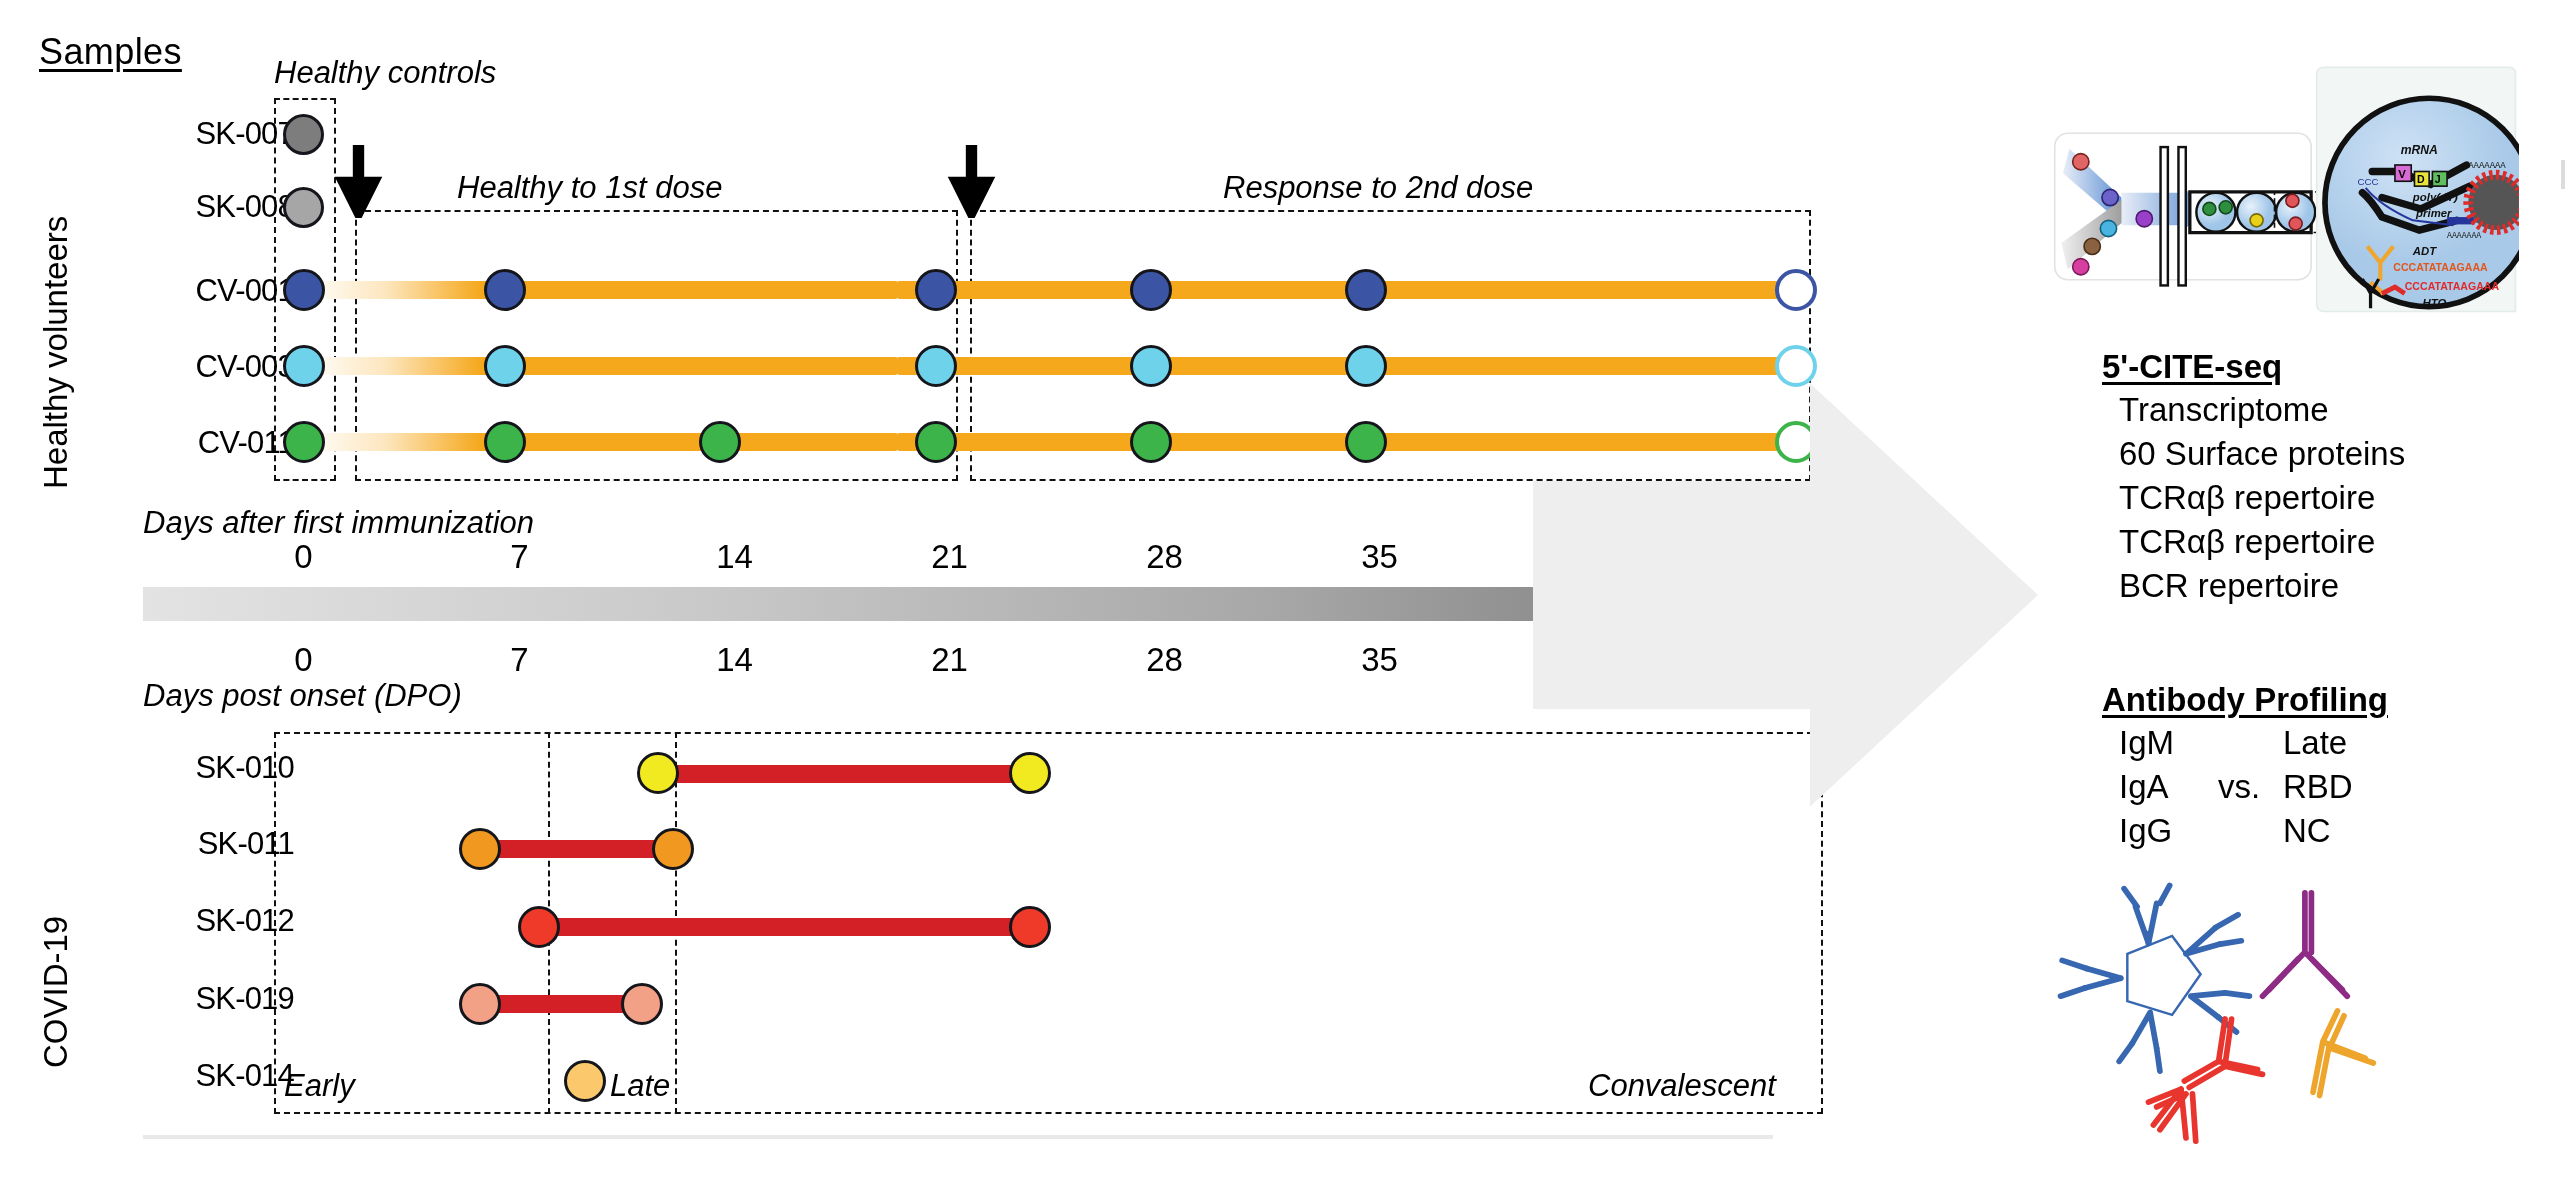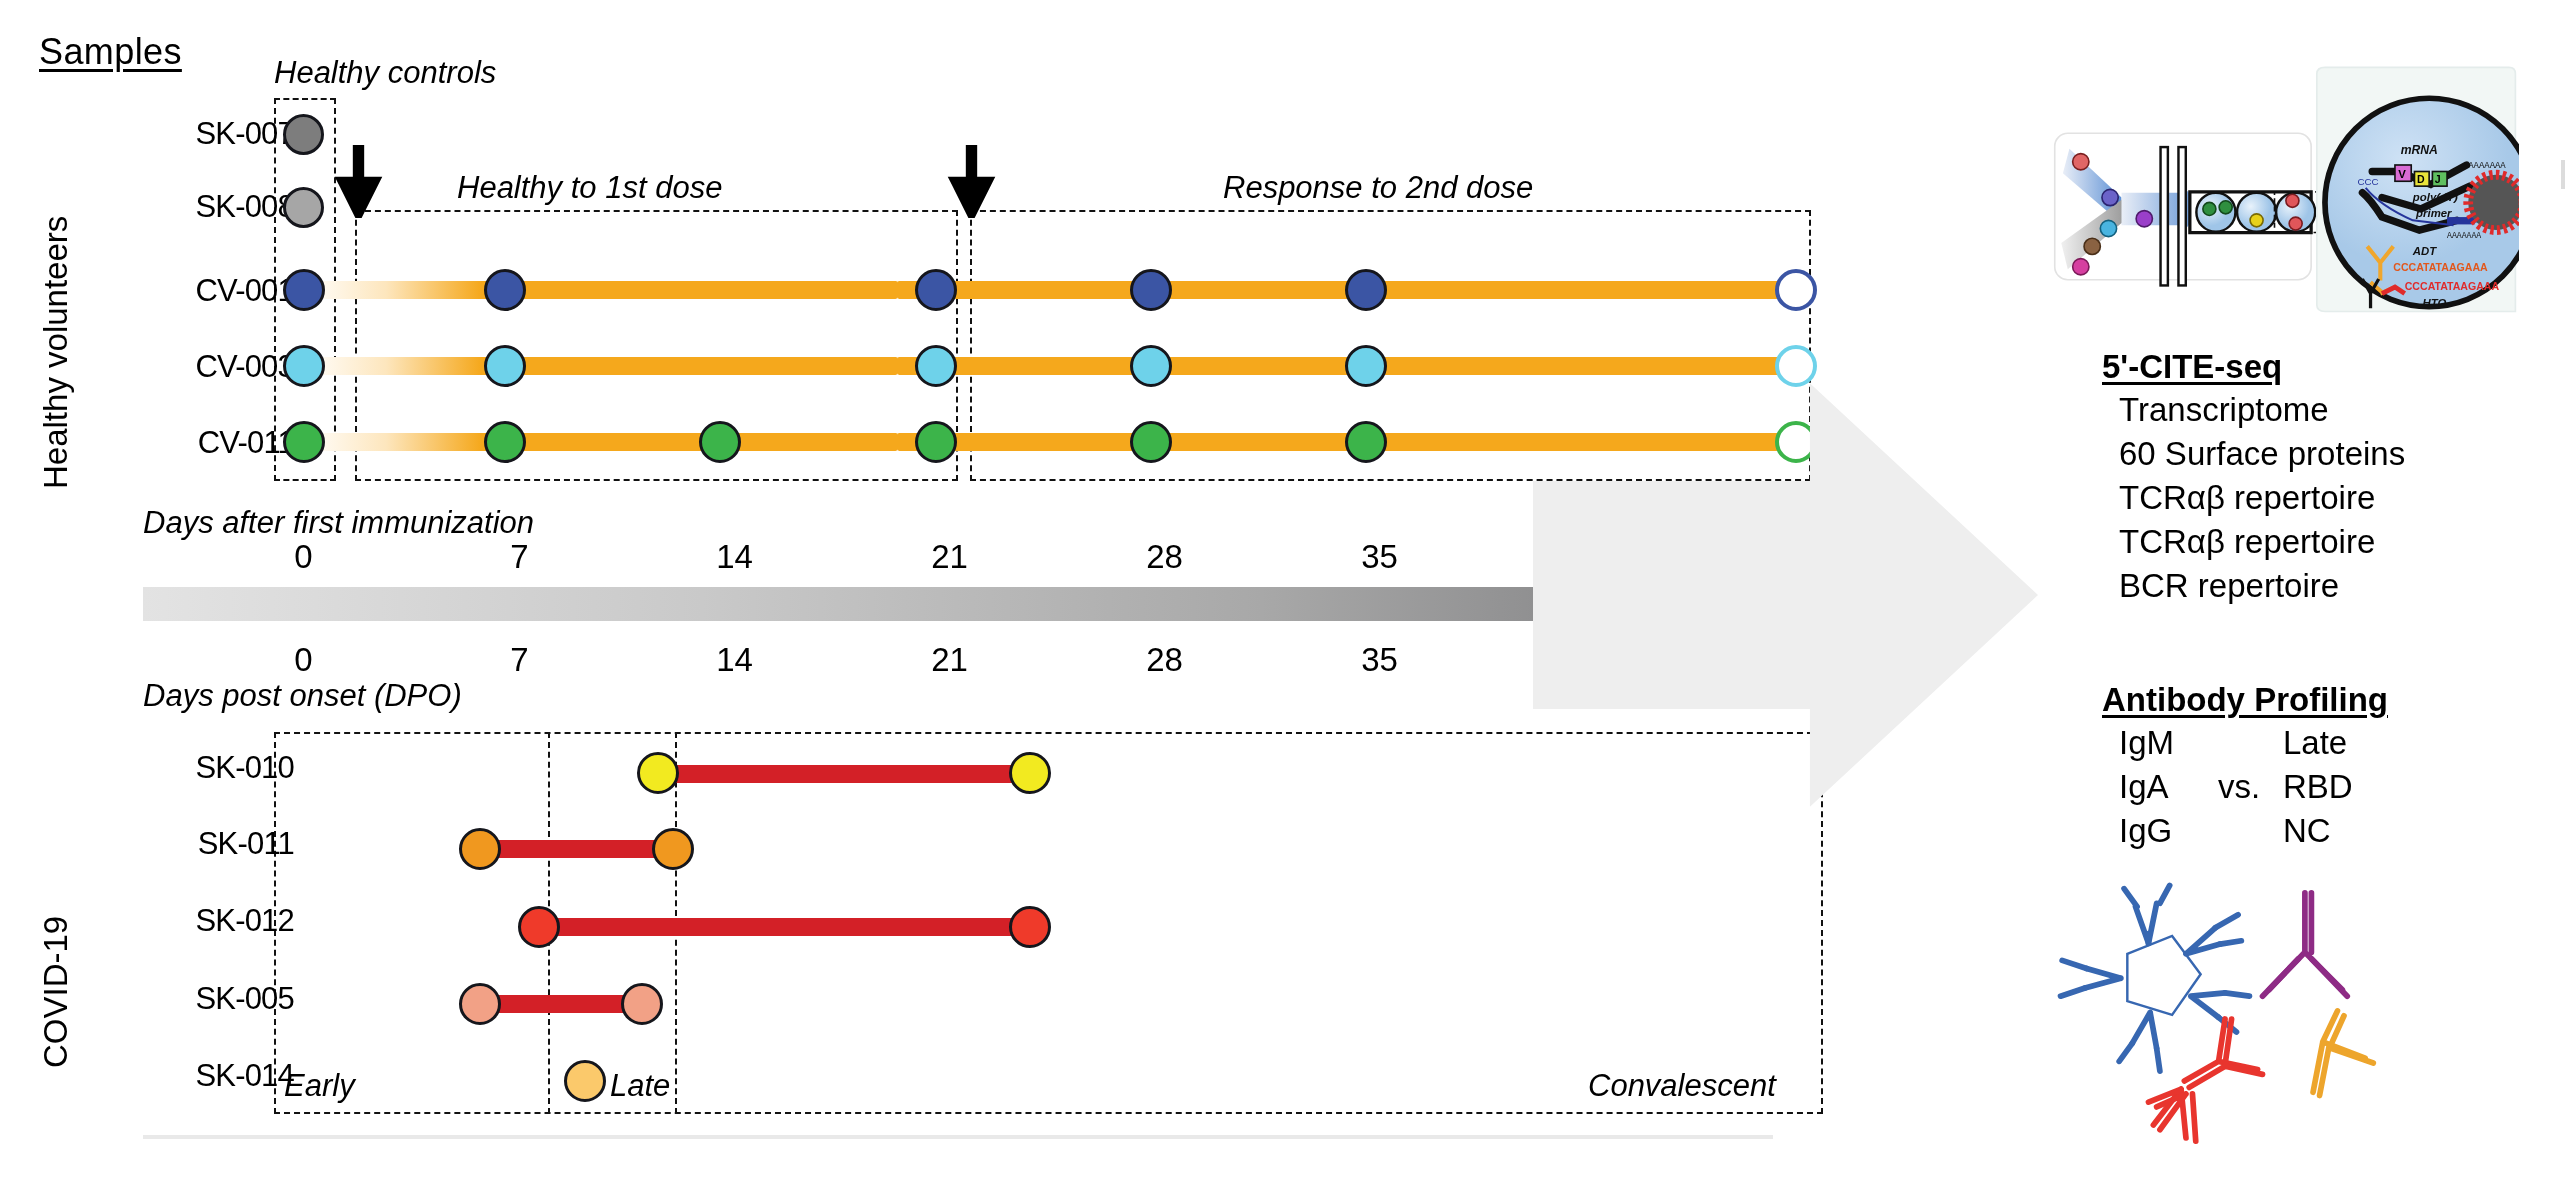--- a/index.html
+++ b/index.html
@@ -170,21 +170,21 @@
 <div class="abs row-label" style="left:82px;top:826px;">SK-011</div>
 <div class="abs red-bar" style="left:474px;top:840px;width:204px;"></div>
 <div class="abs dot" style="left:459px;top:828px;width:42px;height:42px;background:#f0981f;"></div>
 <div class="abs dot" style="left:652px;top:828px;width:42px;height:42px;background:#f0981f;"></div>
 
 <div class="abs row-label" style="left:82px;top:903px;">SK-012</div>
 <div class="abs red-bar" style="left:533px;top:918px;width:502px;"></div>
 <div class="abs dot" style="left:518px;top:906px;width:42px;height:42px;background:#ef3a2a;"></div>
 <div class="abs dot" style="left:1009px;top:906px;width:42px;height:42px;background:#ef3a2a;"></div>
 
-<div class="abs row-label" style="left:82px;top:981px;">SK-005</div>
+<div class="abs row-label" style="left:82px;top:981px;">SK-019</div>
 <div class="abs red-bar" style="left:474px;top:995px;width:173px;"></div>
 <div class="abs dot" style="left:459px;top:983px;width:42px;height:42px;background:#f2a186;"></div>
 <div class="abs dot" style="left:621px;top:983px;width:42px;height:42px;background:#f2a186;"></div>
 
 <div class="abs row-label" style="left:82px;top:1058px;">SK-014</div>
 <div class="abs dot" style="left:564px;top:1060px;width:42px;height:42px;background:#fbc96b;"></div>
 
 <div class="abs section-title" style="left:284px;top:1068px;">Early</div>
 <div class="abs section-title" style="left:610px;top:1068px;">Late</div>
 <div class="abs section-title" style="left:1588px;top:1068px;">Convalescent</div>

